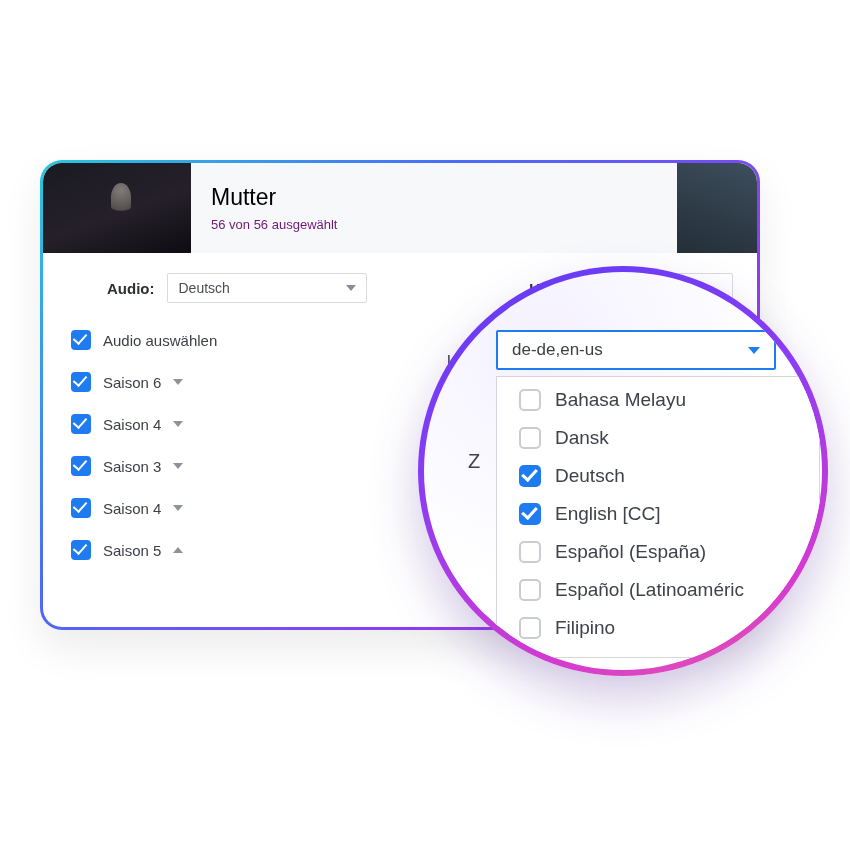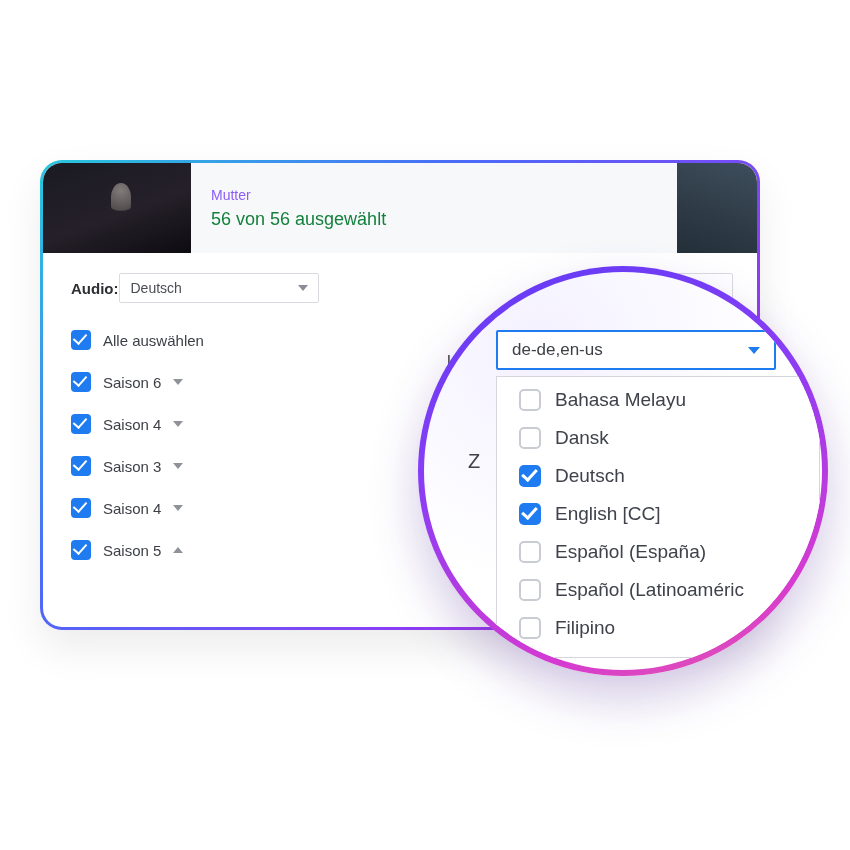--- a/index.html
+++ b/index.html
@@ -28,27 +28,27 @@
       linear-gradient(#ffffff,#ffffff),
       linear-gradient(135deg,#28c8dc 0%, #4a6cf7 35%, #8a3df5 70%, #d53ad1 100%);
     box-shadow: 0 18px 40px rgba(0,0,0,0.08);
     overflow: hidden;
   }
 
   .hero { display:flex; height:90px; background:#f7f8fa; }
   .hero-thumb { width:148px; height:90px; background:linear-gradient(160deg,#1a1a22 0%,#252029 55%,#0d0c11 100%); position:relative; }
   .hero-thumb::after{content:'';position:absolute;left:46%;top:22%;width:20px;height:36px;background:radial-gradient(circle at 50% 20%,#cfc8bf 0%,#7a736b 65%,transparent 70%);opacity:.55;border-radius:50%/40%;}
   .hero-text { padding:14px 20px; display:flex; flex-direction:column; justify-content:center; }
-  .hero-title { font-size:14px; color:#8b5cf6; font-weight:400; }
-  .hero-sub   { font-size:18px; color:#15803d; margin-top:6px; }
+  .hero-title { font-size:23px; color:#000000; font-weight:400; }
+  .hero-sub   { font-size:13px; color:#701a75; margin-top:6px; }
   .hero-right { position:absolute; right:0; top:0; width:80px; height:90px;
     background:linear-gradient(200deg,#2a3b4b 0%,#0e1b26 90%); opacity:.9; }
 
   
-  .row-sel { display:flex; align-items:center; gap:1px; padding:20px 24px 10px 28px; font-size:15px; color:#3c3f45;}
+  .row-sel { display:flex; align-items:center; gap:13px; padding:20px 24px 10px 28px; font-size:15px; color:#3c3f45;margin-left:36px;}
   .lbl { font-weight:700; color:#2d2f33; }
   .dropdown {
     display:flex; align-items:center; justify-content:space-between;
     min-width:200px; height:30px; padding:0 10px;
     border:1px solid #d9dbe0; border-radius:2px;
     font-size:14px; color:#4a4d54; background:#fff;
   }
   .caret { width:0;height:0;border-left:5px solid transparent;border-right:5px solid transparent;border-top:6px solid #8a8d95; }
 
   .spacer { flex:1; }
@@ -139,21 +139,21 @@
     <span class="spacer"></span>
     <span class="lbl">Untertitel:</span>
     <div class="dropdown" style="min-width:120px">
       <span>de-de,en-us</span>
     </div>
   </div>
 
   <div class="list">
     <div class="item">
       <span class="cbx"></span>
-      <span>Alle auswählen</span>
+      <span>Audio auswählen</span>
     </div>
 
     <div class="item">
       <span class="cbx"></span>
       <span>Saison 6</span>
       <span class="chev"></span>
     </div>
     <div class="item">
       <span class="cbx"></span>
       <span>Saison 4</span>

